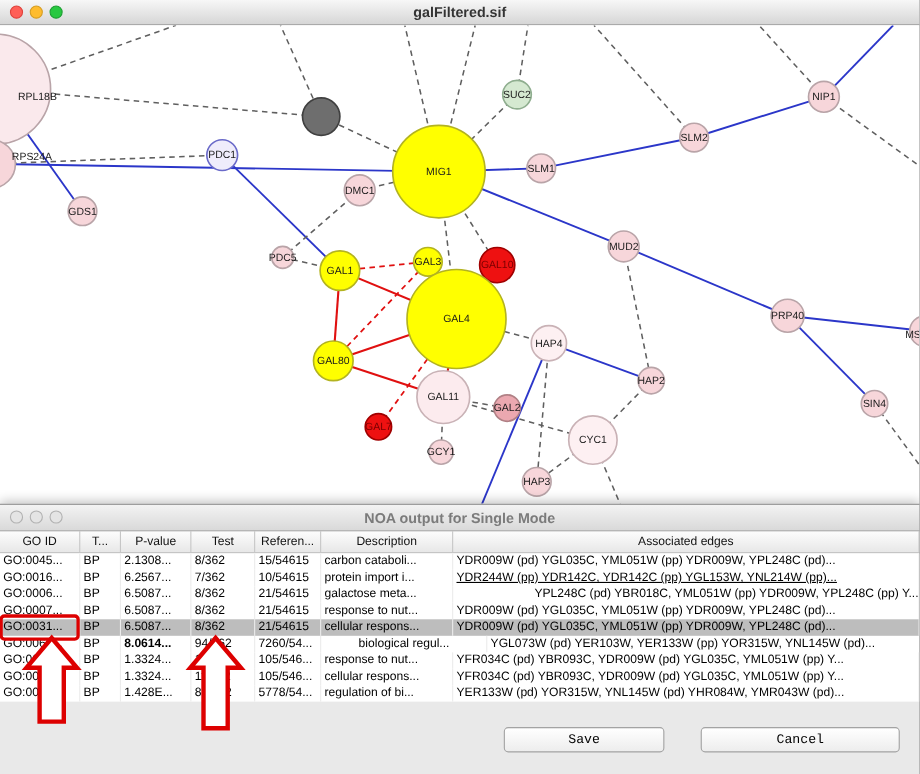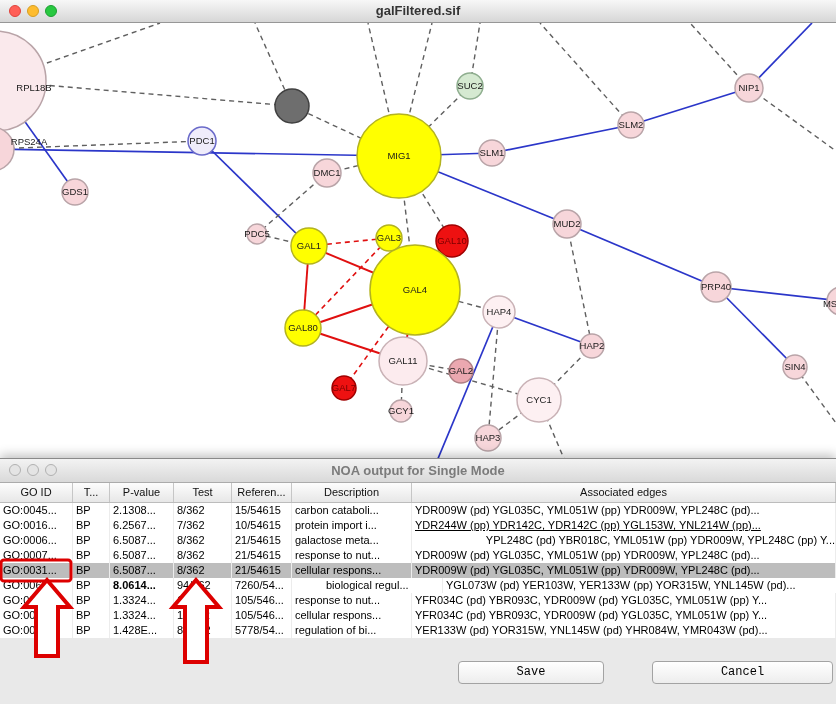--- a/index.html
+++ b/index.html
@@ -29,21 +29,21 @@
          line-height:19px;overflow:hidden;white-space:nowrap;flex:none;}
   .tbody{background:#fff;height:135px;overflow:hidden;}
   .trow{display:flex;height:15px;}
   .trow.sel{background:#bdbdbd;}
   .tcell{box-sizing:border-box;border-right:1px solid #ececec;font-size:11px;line-height:15px;padding-left:3px;
          white-space:nowrap;overflow:hidden;color:#000;flex:none;}
   .footer{position:absolute;left:0;bottom:0;width:836px;height:67px;background:#e9e9e9;font-family:Liberation Mono, monospace;}
   .btn{position:absolute;top:23px;height:23px;box-sizing:border-box;background:linear-gradient(#ffffff,#ededed);
        border:1px solid #a3a3a3;border-radius:4px;font-size:12px;text-align:center;line-height:21px;color:#000;cursor:default;}
   #save-btn{left:458px;width:146px;}
-  #cancel-btn{left:652px;width:181px;}
+  #cancel-btn{left:637px;width:181px;}
   
   .annot{position:absolute;left:0;top:0;pointer-events:none;z-index:99;}
 </style>
 </head>
 <body>
 
 <div class="screen">
 
   <div class="top-window">
     <div class="titlebar">

